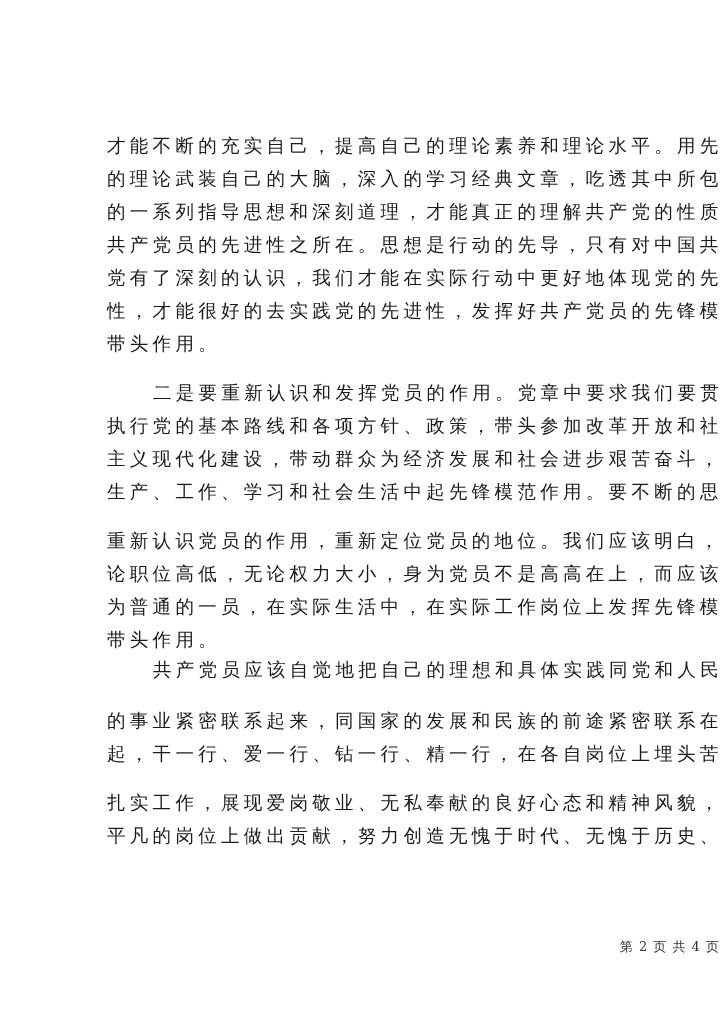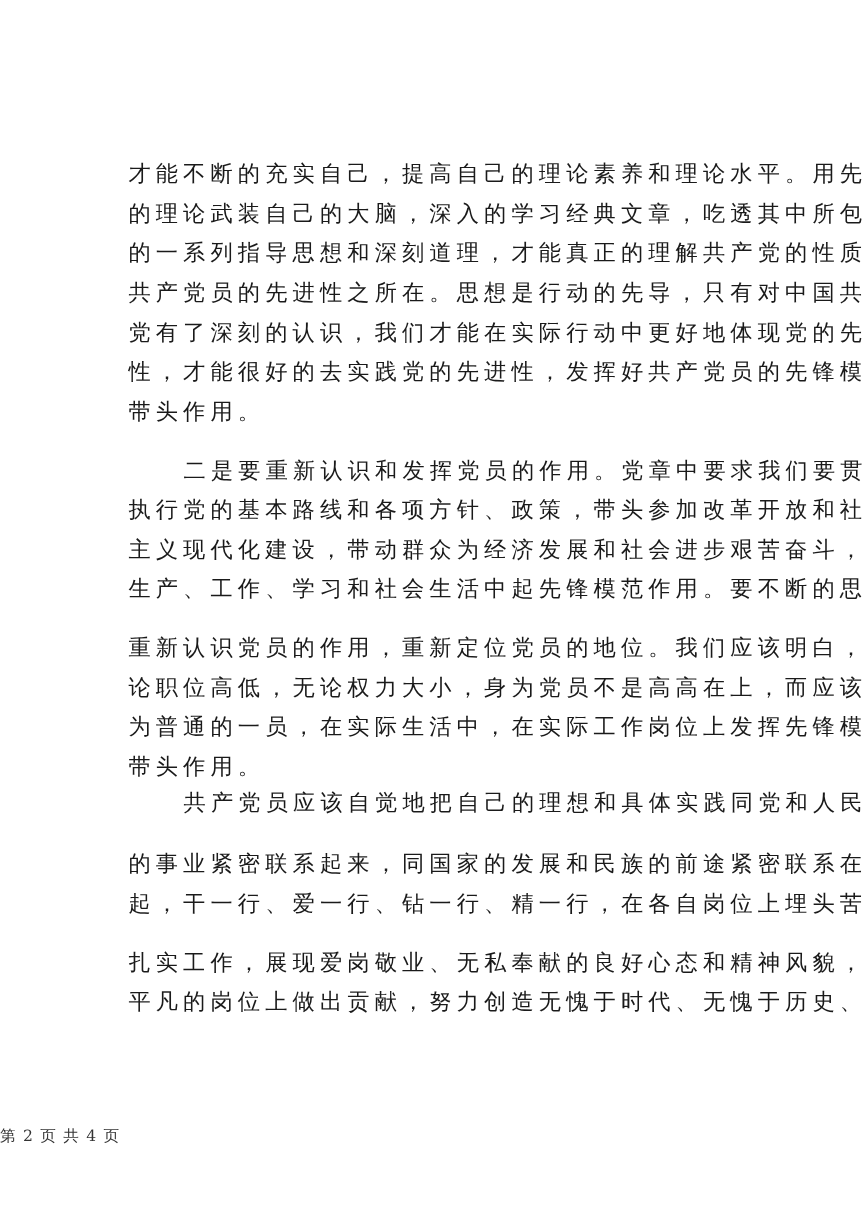--- a/index.html
+++ b/index.html
@@ -15,21 +15,21 @@
       font-size: 18.5px;
       letter-spacing: 4.3px;
       color: #1a1a1a;
       white-space: nowrap;
     }
     .indent { left: 153px; }
     .footer {
       position: absolute;
       left: 0; width: 720px;
       top: 938px;
-      text-align: left;
+      text-align: right;
       font-family: "DejaVu Serif", serif;
       font-size: 13px;
       color: #333;
       letter-spacing: 1px;
     }
   </style>
 </head>
 <body>
 
 <div class="page">

